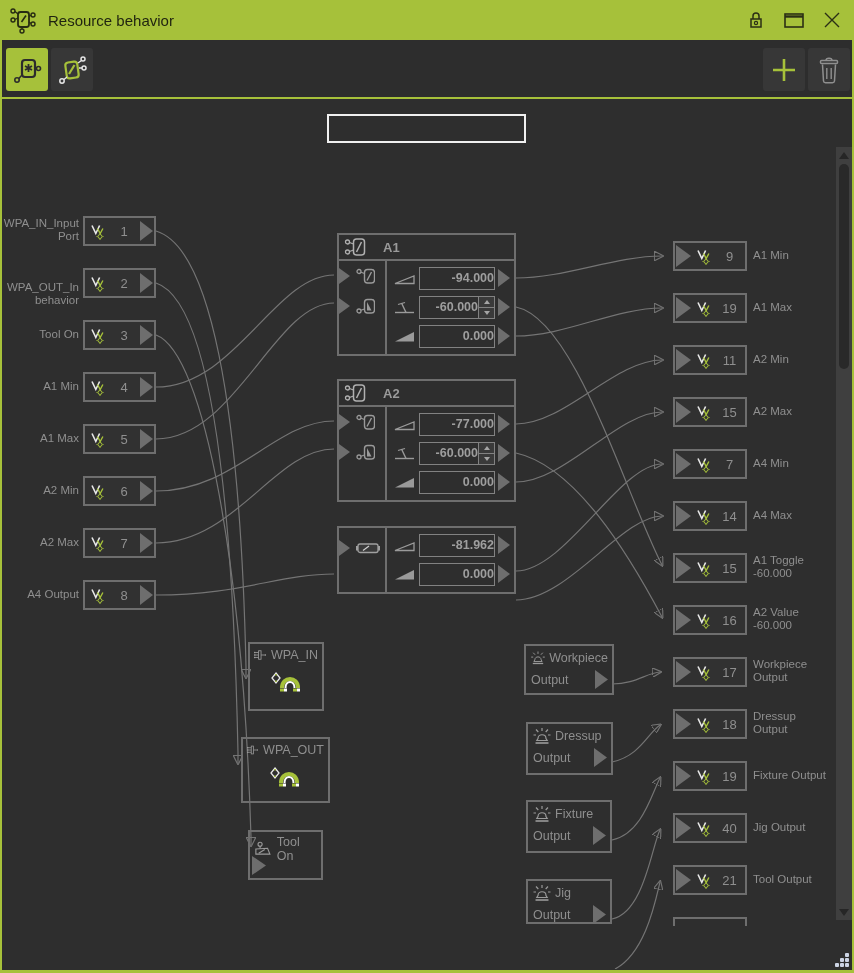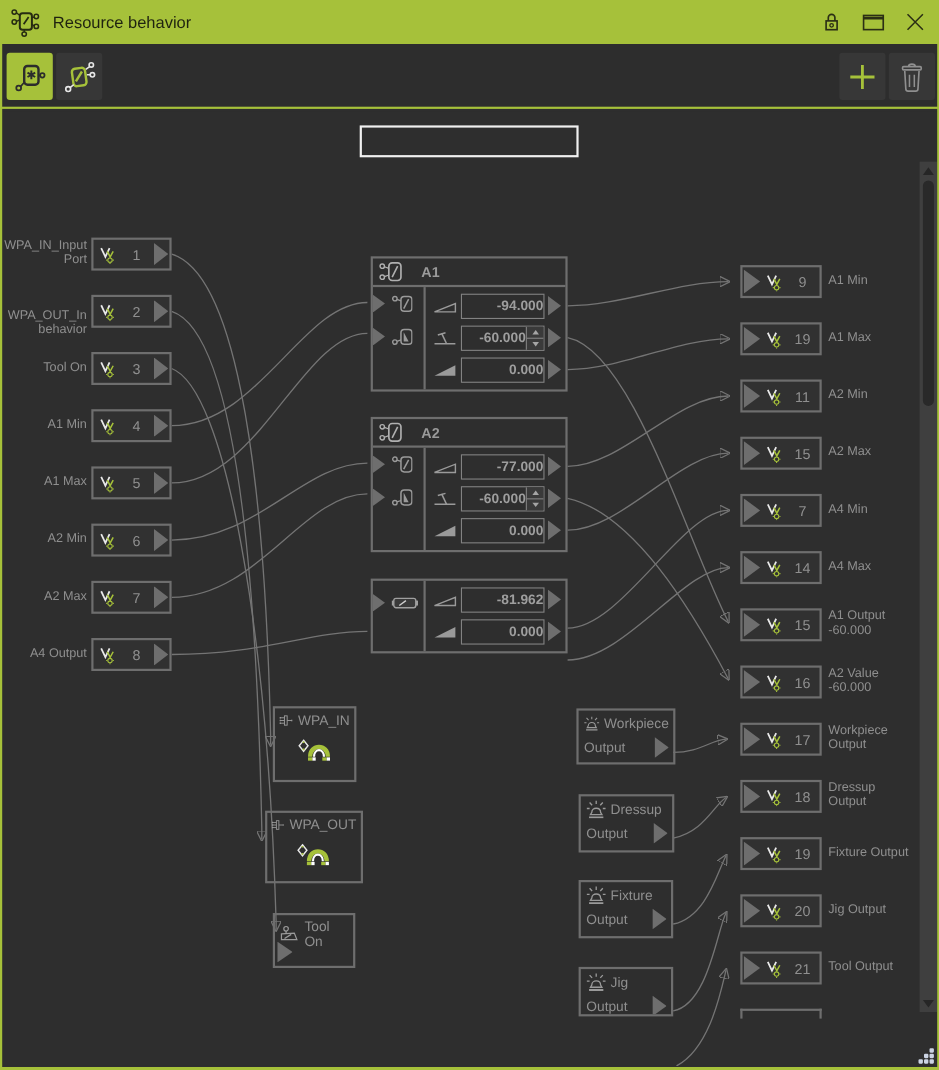--- a/index.html
+++ b/index.html
@@ -766,21 +766,21 @@
     <div class="rport" style="top:452px">
       <span class="chev-l"></span>
       <span class="vicon">
           <svg width="16" height="17" viewBox="0 0 16 17">
             <use href="#ic-var"></use>
           </svg>
         </span>
       <span class="pnum">15</span>
     </div>
     <div class="rport-label" style="top:453px">
-      <div>A1 Output</div>
+      <div>A1 Toggle</div>
         <div>-60.000</div>
       </div>
 
     <div class="rport" style="top:504px">
       <span class="chev-l"></span>
       <span class="vicon">
           <svg width="16" height="17" viewBox="0 0 16 17">
             <use href="#ic-var"></use>
           </svg>
         </span>
@@ -832,21 +832,21 @@
         <div>Fixture Output</div>
       </div>
 
     <div class="rport" style="top:712px">
       <span class="chev-l"></span>
       <span class="vicon">
           <svg width="16" height="17" viewBox="0 0 16 17">
             <use href="#ic-var"></use>
           </svg>
         </span>
-      <span class="pnum">20</span>
+      <span class="pnum">40</span>
     </div>
     <div class="rport-label" style="top:720px">
         <div>Jig Output</div>
       </div>
 
     <div class="rport" style="top:764px">
       <span class="chev-l"></span>
       <span class="vicon">
           <svg width="16" height="17" viewBox="0 0 16 17">
             <use href="#ic-var"></use>

